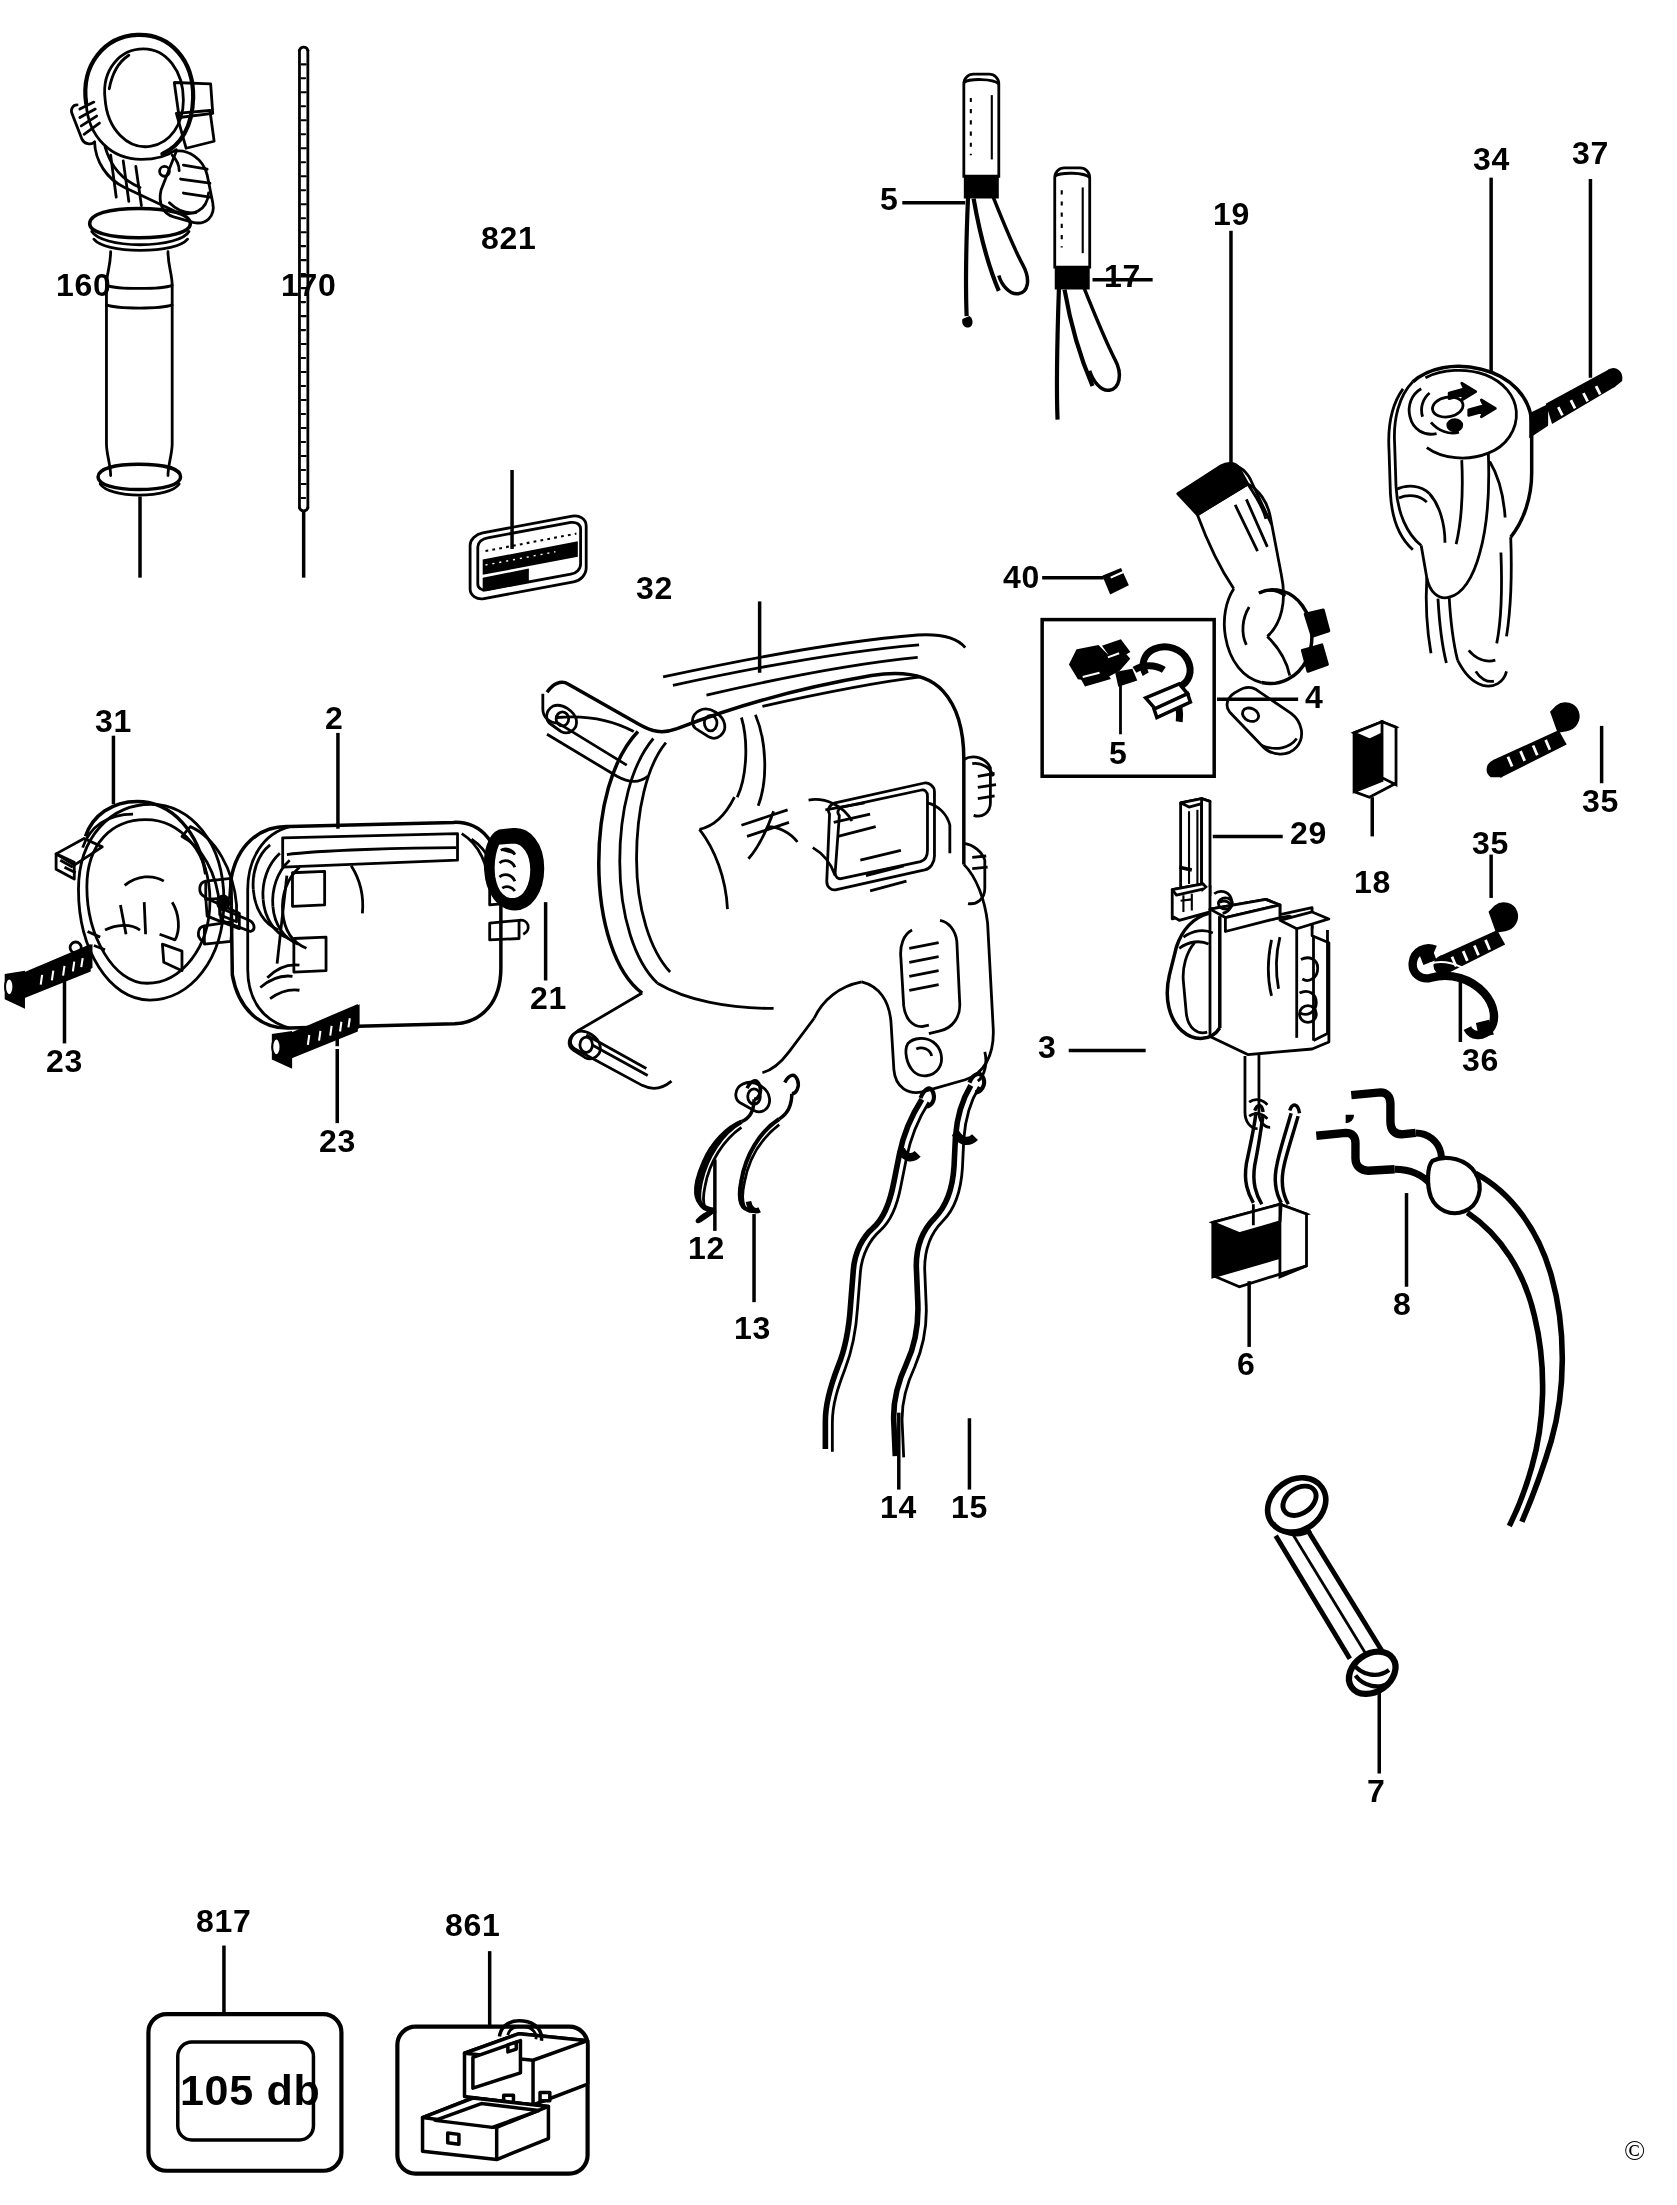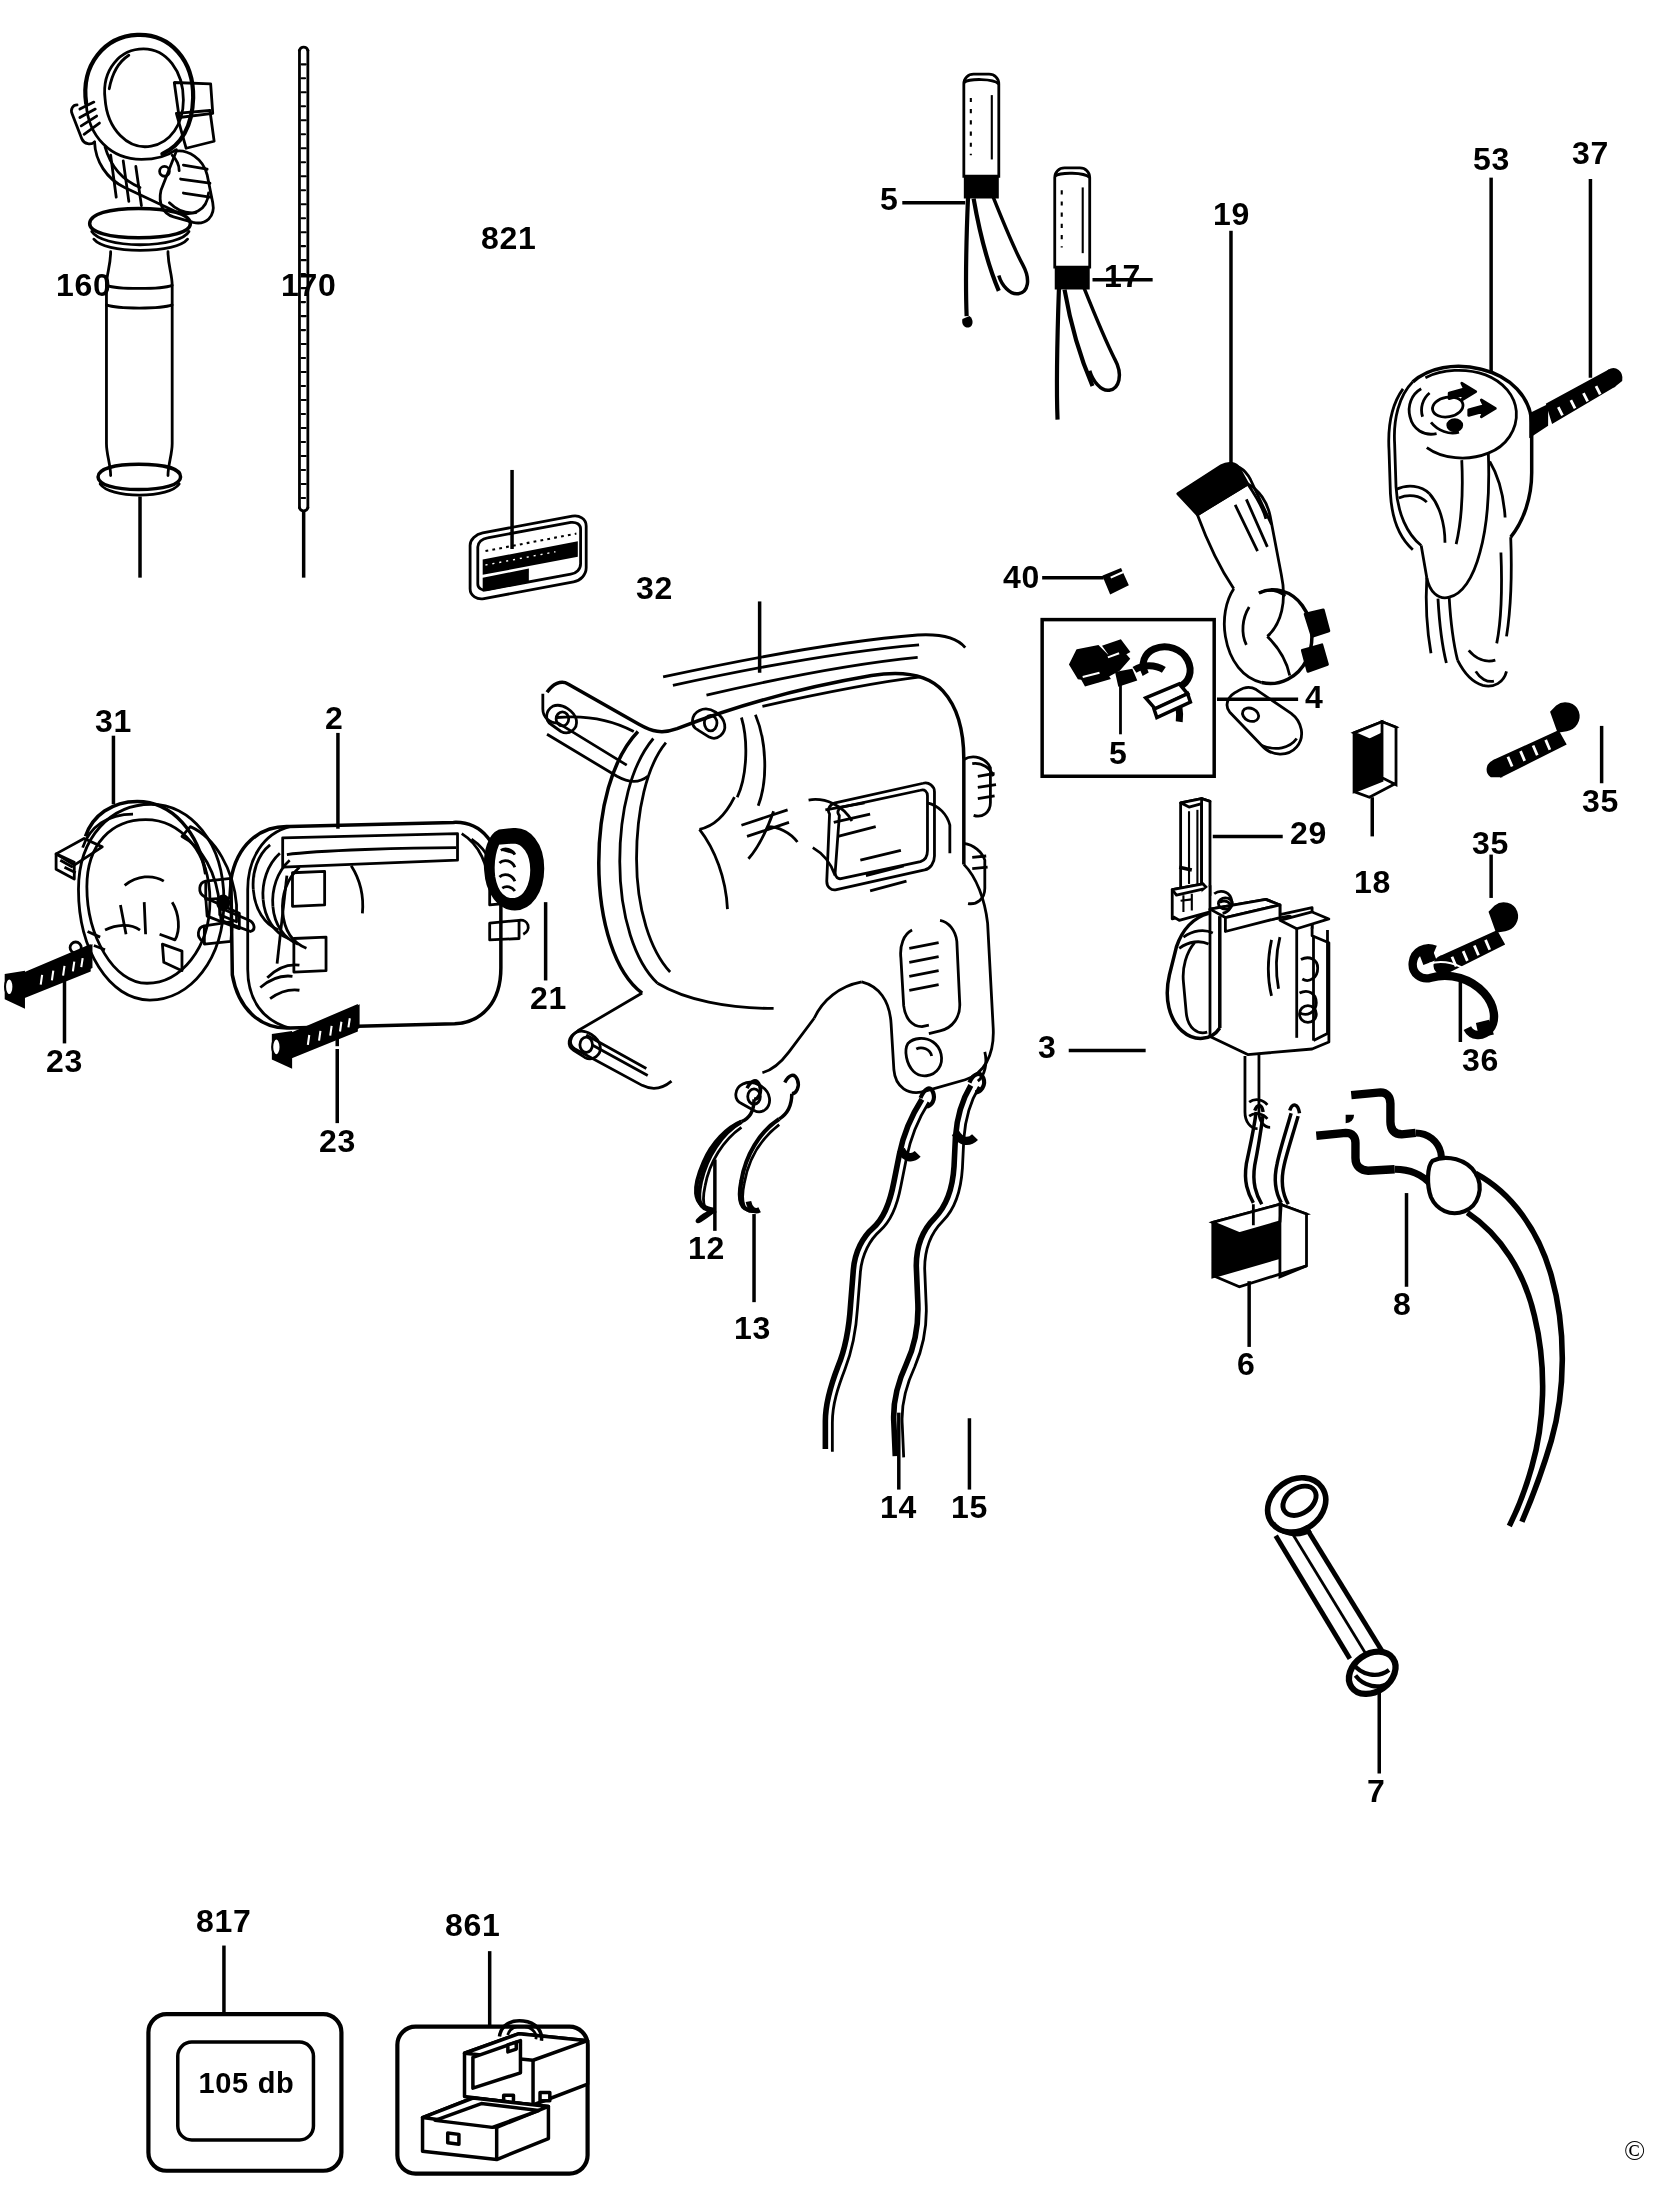--- a/index.html
+++ b/index.html
@@ -36,21 +36,21 @@
   }
   .copyright {
     position: absolute;
     font-family: "Liberation Serif", serif;
     font-size: 28px;
     color: #000;
   }
   .db-text {
     font-family: "Liberation Sans", sans-serif;
     font-weight: bold;
-    font-size: 29px;
+    font-size: 43px;
   }
 </style>
 </head>
 <body>
 
 <div id="sheet">
 
   <svg id="artboard" viewBox="0 0 2399 3153" xmlns="http://www.w3.org/2000/svg">
 
     <defs>
@@ -663,21 +663,21 @@
 
   </svg>
 
   <div class="callout" style="left:56px;  top:269px;">160</div>
   <div class="callout" style="left:281px; top:269px;text-align:center;">170</div>
   <div class="callout" style="left:481px; top:222px;">821</div>
   <div class="callout" style="left:636px; top:572px;">32</div>
   <div class="callout" style="left:880px;top:183px;">5</div>
   <div class="callout" style="left:1104px;top:260px;">17</div>
   <div class="callout" style="left:1213px;top:198px;">19</div>
-  <div class="callout" style="left:1473px;top:143px;">53</div>
+  <div class="callout" style="left:1473px;top:143px;">34</div>
   <div class="callout" style="left:1572px;top:137px;">37</div>
   <div class="callout" style="left:1003px;top:561px;">40</div>
   <div class="callout" style="left:1305px;top:681px;">4</div>
   <div class="callout" style="left:1109px;top:737px;">5</div>
   <div class="callout" style="left:1354px;top:838px;margin-top:28px;">18</div>
   <div class="callout" style="left:1582px;top:785px;">35</div>
   <div class="callout" style="left:1472px;top:827px;">35</div>
   <div class="callout" style="left:325px; top:702px;">2</div>
   <div class="callout" style="left:95px; top:705px;">31</div>
   <div class="callout" style="left:530px; top:982px;">21</div>

